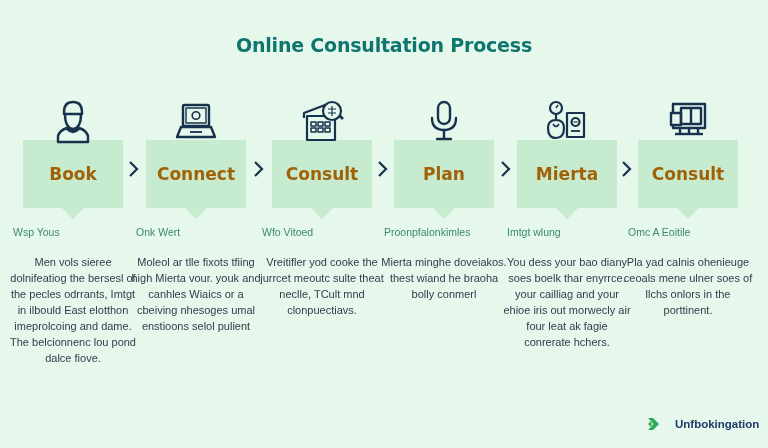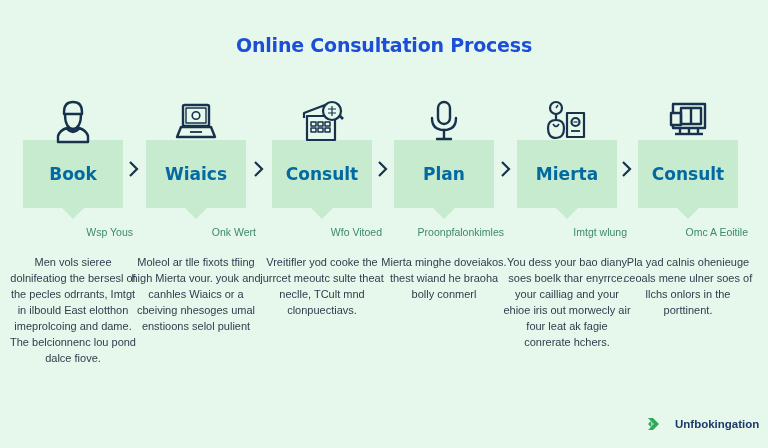--- a/index.html
+++ b/index.html
@@ -5,39 +5,39 @@
     html, body { margin:0; padding:0; }
     body {
       width:768px; height:448px; overflow:hidden;
       background:#e6f7ec;
       font-family:"Liberation Sans", sans-serif;
       position:relative;
       color:#1a2f45;
     }
     .title {
       position:absolute; left:0; top:34px; width:768px;
-      text-align:center; font-size:19px; font-weight:bold; color:#1d4ed8;
+      text-align:center; font-size:19px; font-weight:bold; color:#0f766e;
       font-family:"DejaVu Sans", sans-serif; letter-spacing:-0.2px;
     }
     .step { position:absolute; top:96px; width:100px; }
     .icon { position:absolute; left:50%; transform:translateX(-50%); top:0; width:50px; height:50px; z-index:2; }
     .icon svg { width:50px; height:50px; }
     .box {
       position:absolute; top:44px; left:0; width:100%; height:68px;
       background:#c7ebcf;
       display:flex; align-items:center; justify-content:center;
     }
     .box::after {
       content:""; position:absolute; left:50%; bottom:-11px; transform:translateX(-50%);
       border-left:11px solid transparent; border-right:11px solid transparent;
       border-top:11px solid #c7ebcf;
     }
-    .label { font-size:17px; font-weight:bold; color:#0369a1; font-family:"DejaVu Sans", sans-serif; }
+    .label { font-size:17px; font-weight:bold; color:#a16207; font-family:"DejaVu Sans", sans-serif; }
     .subtitle {
-      position:absolute; top:130px; left:-10px; width:120px; text-align:right;
+      position:absolute; top:130px; left:-10px; width:120px; text-align:left;
       font-size:10.5px; color:#3d8a6a;
     }
     .desc {
       position:absolute; top:158px; left:-15px; width:130px; text-align:center;
       font-size:11px; line-height:16px; color:#2f3e4c;
     }
     .arrow {
       position:absolute; top:160px; width:14px; height:20px; text-align:center;
     }
     .arrow svg { width:12px; height:18px; }
@@ -69,21 +69,21 @@
 </div>
 
 <div class="arrow" style="left:127px;">
   <svg viewBox="0 0 12 18">
       <path d="M2 2 L9 9 L2 16" fill="none" stroke="#17324c" stroke-width="2.2"></path>
     </svg>
 </div>
 
 <div class="step" style="left:146px;">
   <div class="box">
-    <span class="label">Wiaics</span>
+    <span class="label">Connect</span>
   </div>
   <div class="icon">
     <svg viewBox="0 0 50 50" fill="none" stroke="#17324c" stroke-width="2.4" stroke-linejoin="round">
       <rect x="12" y="9" width="26" height="21" rx="1.5" fill="#e6f7ec"></rect>
       <rect x="15" y="12" width="20" height="15" fill="#e6f7ec" stroke-width="1.4"></rect>
       <circle cx="25" cy="19.5" r="3.8" stroke-width="1.6"></circle>
       <path d="M6 41 L10 31 L40 31 L44 41 Z" fill="#e6f7ec"></path>
       <path d="M19 36 L31 36" stroke-width="1.8"></path>
     </svg>
   </div>

